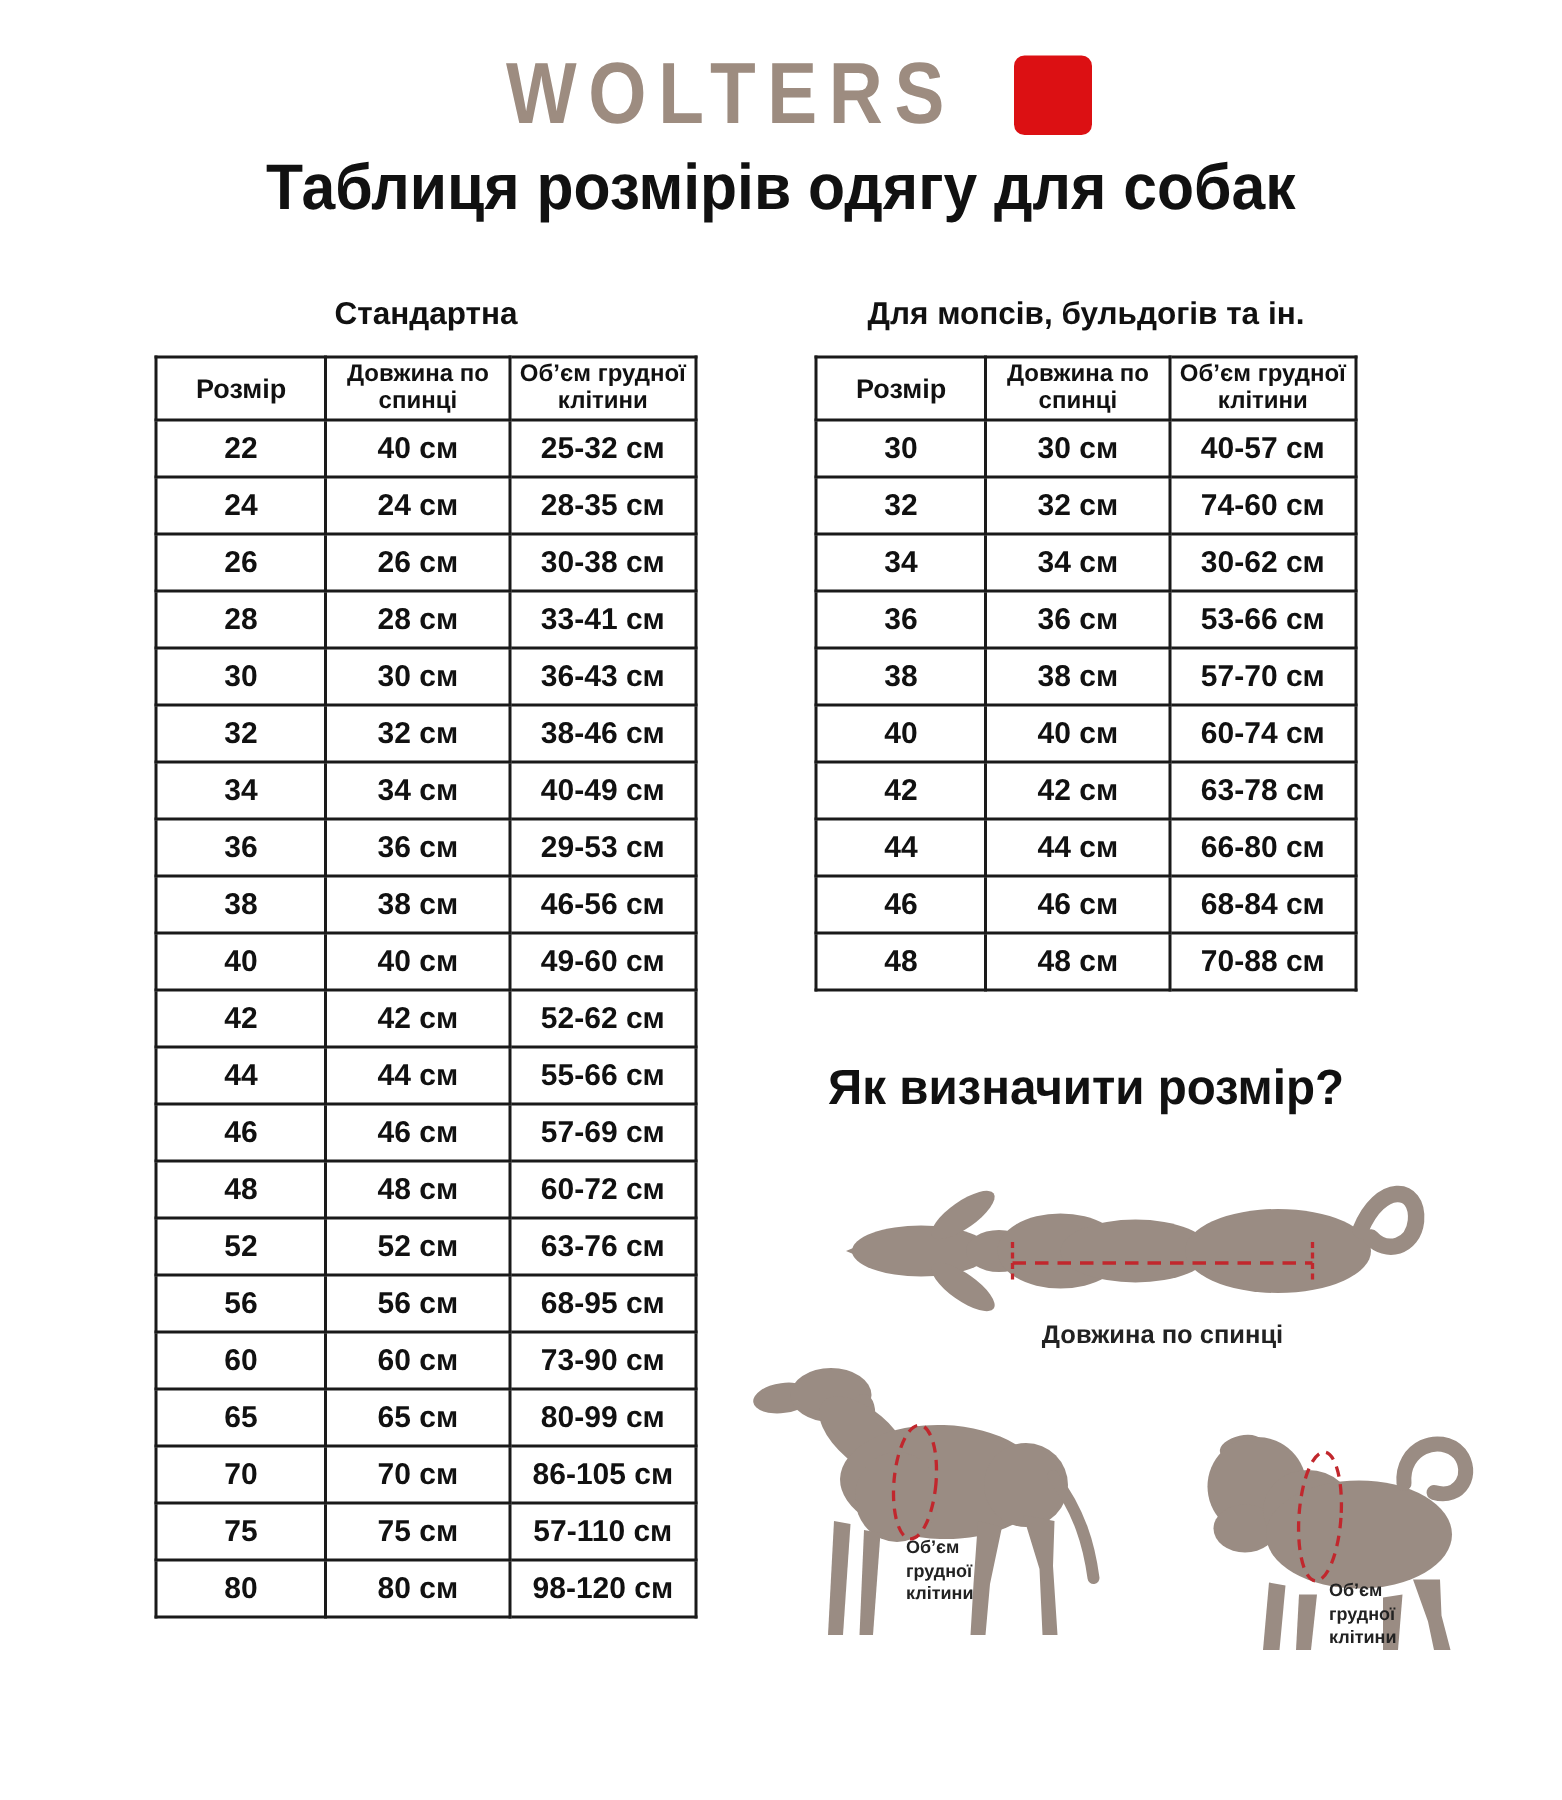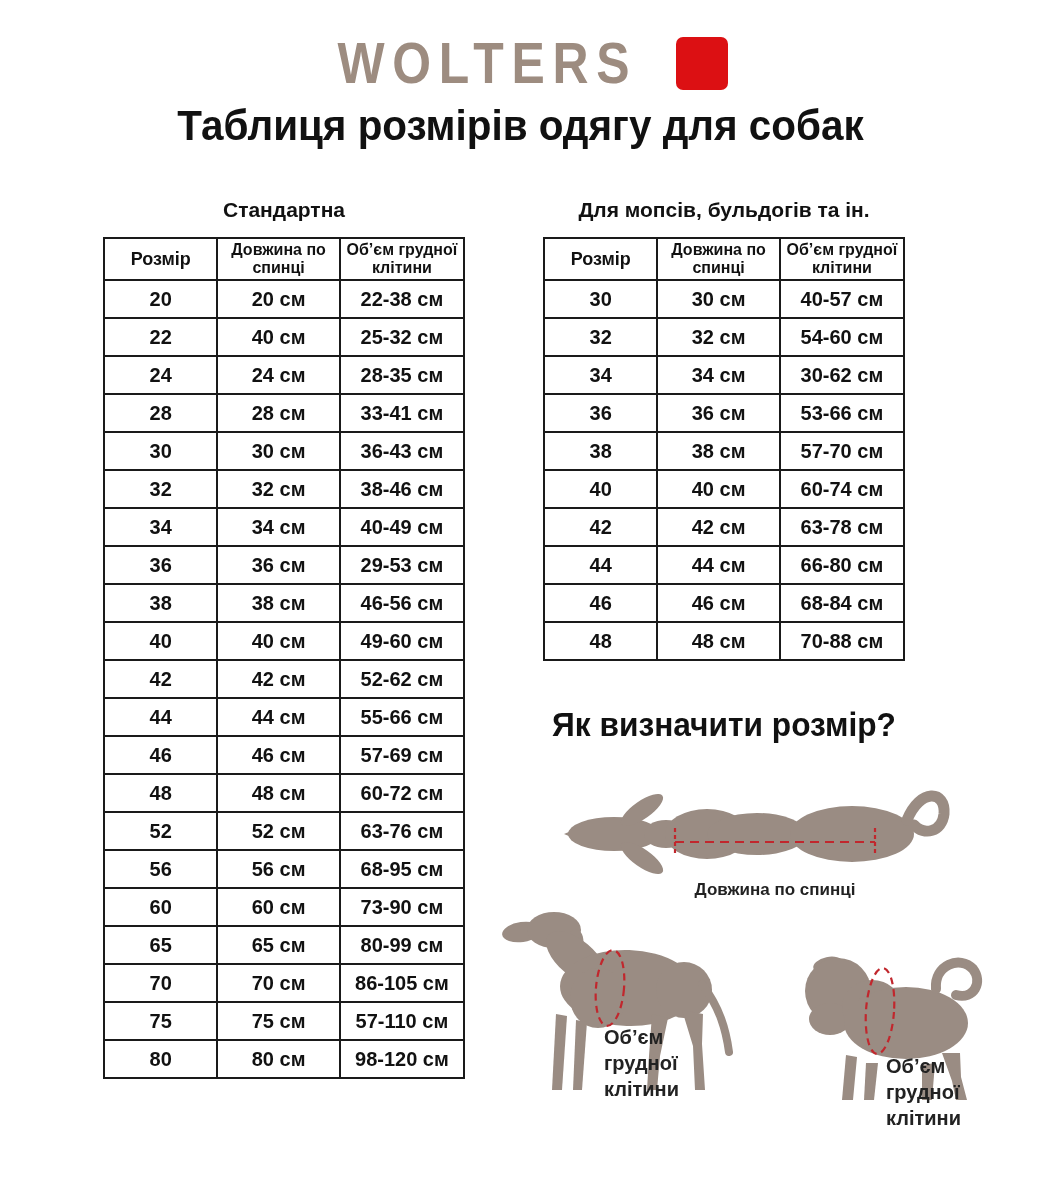--- a/index.html
+++ b/index.html
@@ -49,21 +49,21 @@
                white-space:nowrap;}
   .fig{position:absolute;}
   .fig-top{left:552px;top:772px;width:400px;height:115px;}
   .fig-stand{left:498px;top:898px;width:252px;height:202px;}
   .fig-pug{left:790px;top:945px;width:210px;height:165px;}
   .sil{fill:var(--silhouette);}
   .sil-stroke{stroke:var(--silhouette);fill:none;}
   .measure{stroke:var(--measure);fill:none;stroke-width:2.2;}
   .guide-label{position:absolute;font-size:17px;font-weight:bold;color:#222;}
   .back-label{left:655px;top:880px;width:240px;text-align:center;}
-  .chest-label{font-size:20px;line-height:1.3;white-space:pre-line;}
+  .chest-label{font-size:12px;line-height:1.3;white-space:pre-line;}
   .chest-1{left:604px;top:1024px;}
   .chest-2{left:886px;top:1053px;}
 </style>
 </head>
 <body>
 
 <div class="page">
 
   <div class="logo">
     <span class="logo-text">WOLTERS</span>
@@ -83,33 +83,33 @@
       </colgroup>
   <thead>
         <tr>
           <th>Розмір</th>
           <th>Довжина по спинці</th>
           <th>Об’єм грудної клітини</th>
         </tr>
       </thead>
       <tbody>
         <tr>
-          <td>20</td>
-          <td>20 см</td>
-          <td>22-38 см</td>
-        </tr>
-        <tr>
           <td>22</td>
           <td>40 см</td>
           <td>25-32 см</td>
         </tr>
         <tr>
           <td>24</td>
           <td>24 см</td>
           <td>28-35 см</td>
+        </tr>
+        <tr>
+          <td>26</td>
+          <td>26 см</td>
+          <td>30-38 см</td>
         </tr>
         <tr>
           <td>28</td>
           <td>28 см</td>
           <td>33-41 см</td>
         </tr>
         <tr>
           <td>30</td>
           <td>30 см</td>
           <td>36-43 см</td>
@@ -211,21 +211,21 @@
       </thead>
       <tbody>
         <tr>
           <td>30</td>
           <td>30 см</td>
           <td>40-57 см</td>
         </tr>
         <tr>
           <td>32</td>
           <td>32 см</td>
-          <td>54-60 см</td>
+          <td>74-60 см</td>
         </tr>
         <tr>
           <td>34</td>
           <td>34 см</td>
           <td>30-62 см</td>
         </tr>
         <tr>
           <td>36</td>
           <td>36 см</td>
           <td>53-66 см</td>

